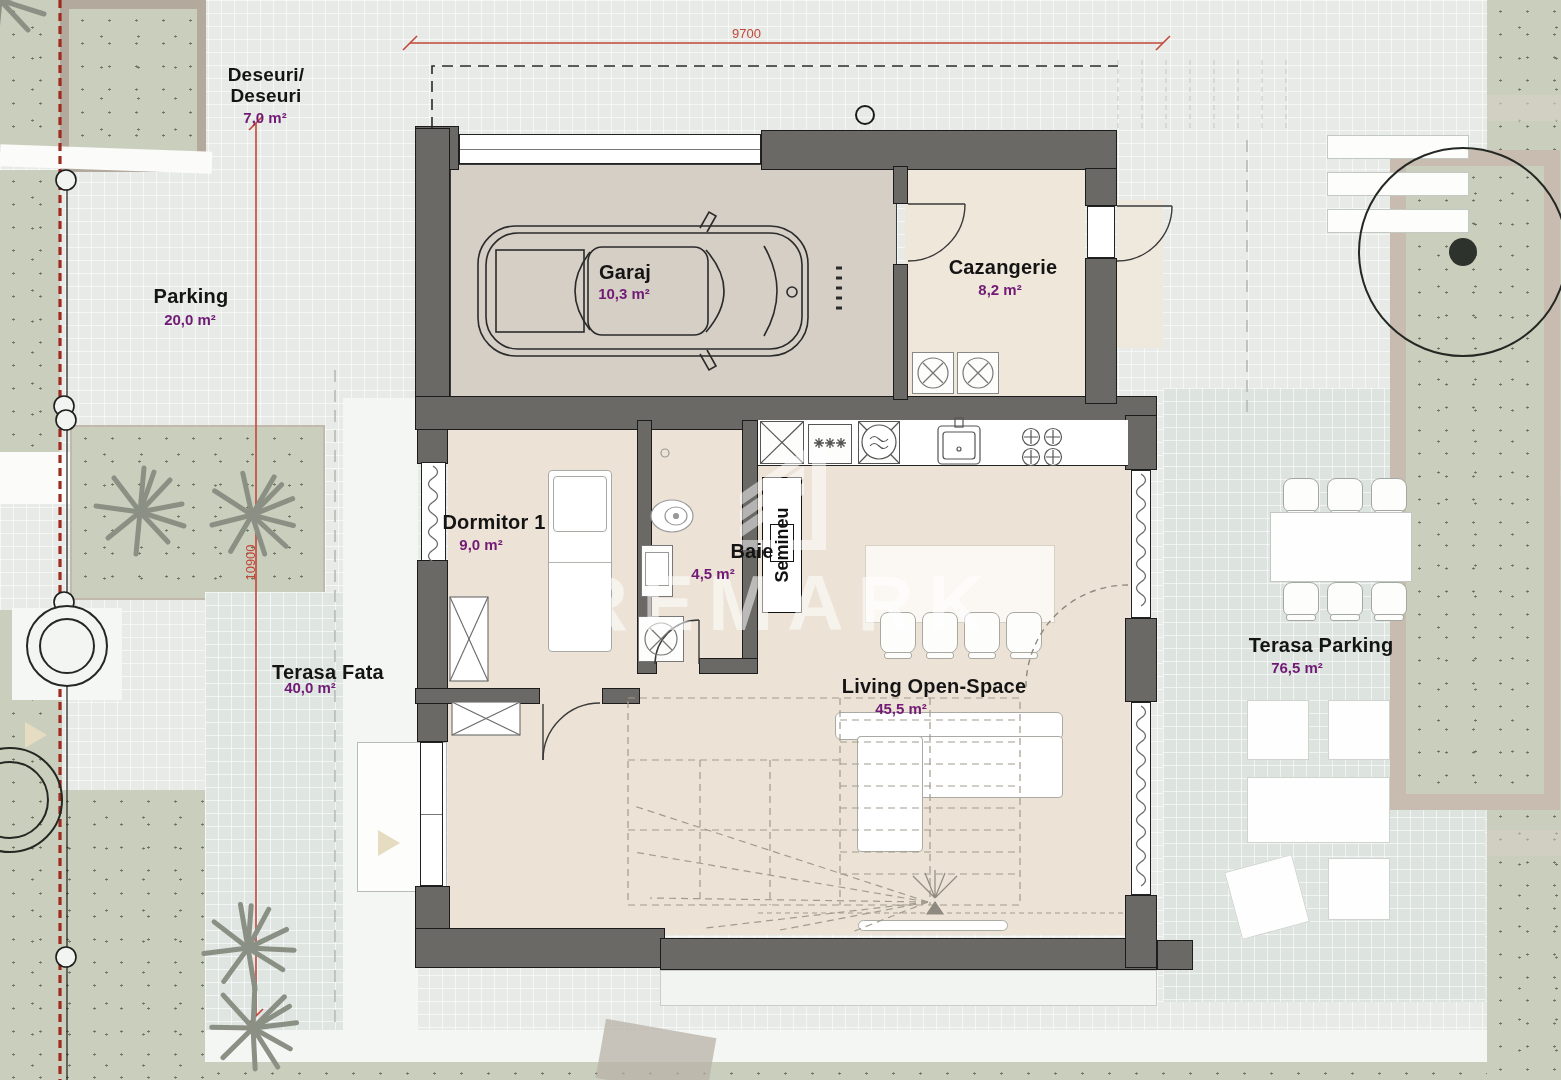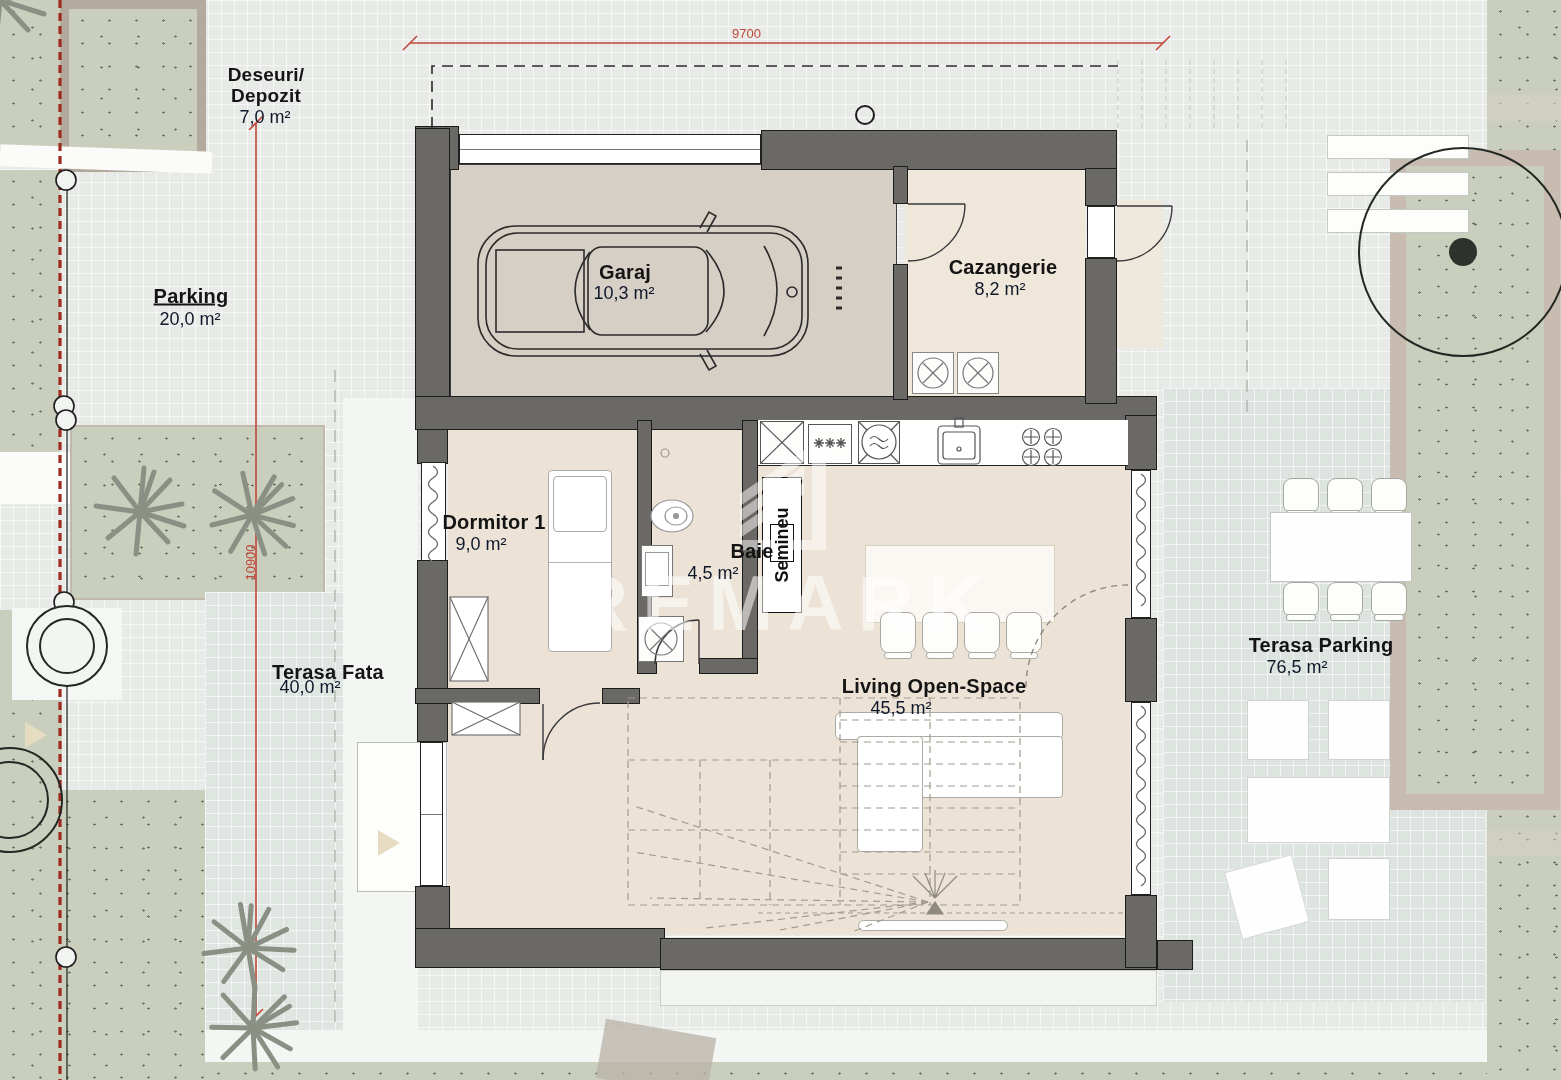--- a/index.html
+++ b/index.html
@@ -19,22 +19,22 @@
     background-position:center;background-repeat:no-repeat;}
   .whitebox{background:#fdfdfc;border:1px solid #9d9d98;box-sizing:border-box;}
   .furn{background:#fff;border:1px solid #a9aaa4;box-sizing:border-box;border-radius:4px;}
   .rail{background-color:#fff;border:1px solid #444;box-sizing:border-box;
     background-image:linear-gradient(#666,#666),
       repeating-linear-gradient(90deg,#4c4c4c 0 1px, transparent 1px 8px);
     background-size:100% 1px,100% 58%;background-position:0 center,0 center;
     background-repeat:no-repeat,no-repeat;}
   .lbl{position:absolute;transform:translate(-50%,-50%);color:#141414;font-weight:bold;
     font-size:20px;white-space:nowrap;z-index:6;letter-spacing:.2px;}
-  .sub{position:absolute;transform:translate(-50%,-50%);color:#0f172a;font-weight:400;
-    font-size:18px;white-space:nowrap;z-index:6;}
+  .sub{position:absolute;transform:translate(-50%,-50%);color:#701a75;font-weight:700;
+    font-size:15px;white-space:nowrap;z-index:6;}
   .dimtxt{position:absolute;color:#c2473a;font-size:13px;font-weight:500;z-index:6;white-space:nowrap;}
   .chair{position:absolute;background:#fdfdfc;border:1px solid #a3a8a2;box-sizing:border-box;
     border-radius:9px 9px 7px 7px;z-index:3;}
   .chair::after{content:"";position:absolute;left:2px;right:2px;bottom:-6px;height:5px;
     background:#fdfdfc;border:1px solid #a3a8a2;border-radius:3px;}
   .stool{position:absolute;background:#fdfdfc;border:1px solid #a9a9a2;box-sizing:border-box;
     border-radius:8px 8px 10px 10px;z-index:3;}
   .stool::after{content:"";position:absolute;left:3px;right:3px;bottom:-6px;height:5px;
     background:#fdfdfc;border:1px solid #a9a9a2;border-radius:3px;}
   .lounge{position:absolute;background:#fefefe;border:1px solid #cfd4cf;box-sizing:border-box;z-index:3;}
@@ -384,24 +384,24 @@
         <polygon points="20,70 84,26 84,38 20,82"></polygon>
         <polygon points="20,86 84,42 84,54 20,98"></polygon>
         <rect x="92" y="8" width="14" height="92"></rect>
         <rect x="20" y="100" width="86" height="10"></rect>
       </g>
     </svg>
     <div id="wm-text">REMARK</div>
   </div>
 
   <div class="lbl" style="left:266px;top:75px;font-size:19px;">Deseuri/</div>
-  <div class="lbl" style="left:266px;top:96px;font-size:19px;">Depozit</div>
+  <div class="lbl" style="left:266px;top:96px;font-size:19px;">Deseuri</div>
   <div class="sub" style="left:265px;top:117px;">7,0 m²</div>
 
-  <div class="lbl" style="left:191px;top:296px;text-decoration:underline;">Parking</div>
+  <div class="lbl" style="left:191px;top:296px;">Parking</div>
   <div class="sub" style="left:190px;top:319px;">20,0 m²</div>
 
   <div class="lbl" style="left:625px;top:272px;">Garaj</div>
   <div class="sub" style="left:624px;top:293px;">10,3 m²</div>
 
   <div class="lbl" style="left:1003px;top:267px;">Cazangerie</div>
   <div class="sub" style="left:1000px;top:289px;text-align:center;">8,2 m²</div>
 
   <div class="lbl" style="left:494px;top:522px;">Dormitor 1</div>
   <div class="sub" style="left:481px;top:544px;">9,0 m²</div>

